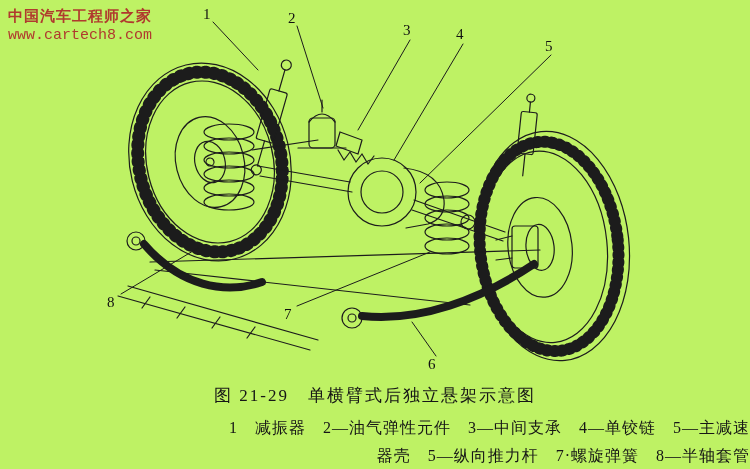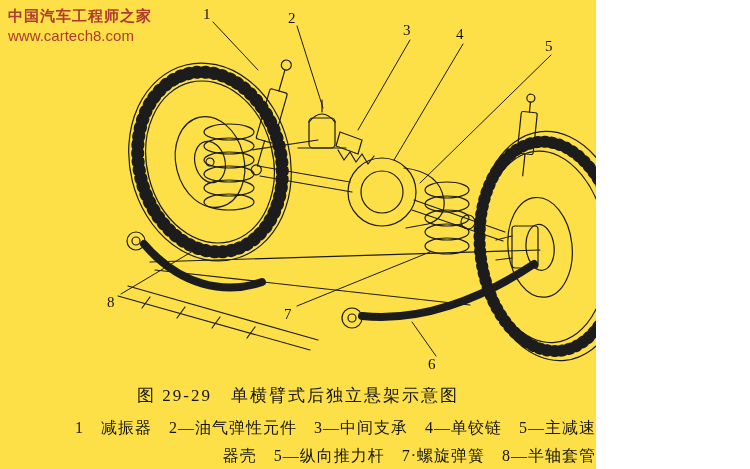--- a/index.html
+++ b/index.html
@@ -1,26 +1,26 @@
 <!DOCTYPE html>
 <html><head>
 <meta charset="utf-8">
 <style>
   html,body{margin:0;padding:0;}
   .page{
     position:relative;
-    width:596px;height:469px;
-    background:#fde047;
+    width:750px;height:469px;
+    background:#bef264;
     font-family:"Liberation Serif", serif;
     overflow:hidden;
     color:#1a1a1a;
   }
   .watermark{position:absolute;left:8px;top:6px;line-height:20px;}
   .wm1{font-size:15px;font-weight:bold;color:#b03a2e;letter-spacing:1px;}
-  .wm2{font-size:15px;color:#b03a2e;font-family:Liberation Sans, sans-serif;}
+  .wm2{font-size:15px;color:#b03a2e;font-family:Liberation Mono, monospace;}
   .diagram{position:absolute;left:0;top:0;width:750px;height:375px;}
   .diagram svg{display:block;}
   .part-label{
     position:absolute;
     font-size:15px;color:#111;
     font-family:"Liberation Serif", serif;
   }
   .caption{
     position:absolute;top:384px;left:0;width:100%;
     text-align:center;font-size:17px;letter-spacing:2px;color:#161616;
@@ -164,20 +164,20 @@
     <span class="part-label" style="left:203px;top:6px;">1</span>
     <span class="part-label" style="left:288px;top:10px;">2</span>
     <span class="part-label" style="left:403px;top:22px;">3</span>
     <span class="part-label" style="left:456px;top:26px;">4</span>
     <span class="part-label" style="left:545px;top:38px;">5</span>
     <span class="part-label" style="left:428px;top:356px;">6</span>
     <span class="part-label" style="left:284px;top:306px;">7</span>
     <span class="part-label" style="left:107px;top:294px;">8</span>
   </div>
 
-  <div class="caption">图 29-29　单横臂式后独立悬架示意图</div>
+  <div class="caption">图 21-29　单横臂式后独立悬架示意图</div>
 
   <div class="legend">
     <div>1　减振器　2—油气弹性元件　3—中间支承　4—单铰链　5—主减速</div>
     <div>器壳　5—纵向推力杆　7·螺旋弹簧　8—半轴套管</div>
   </div>
 
 </div>
 
 </body></html>

